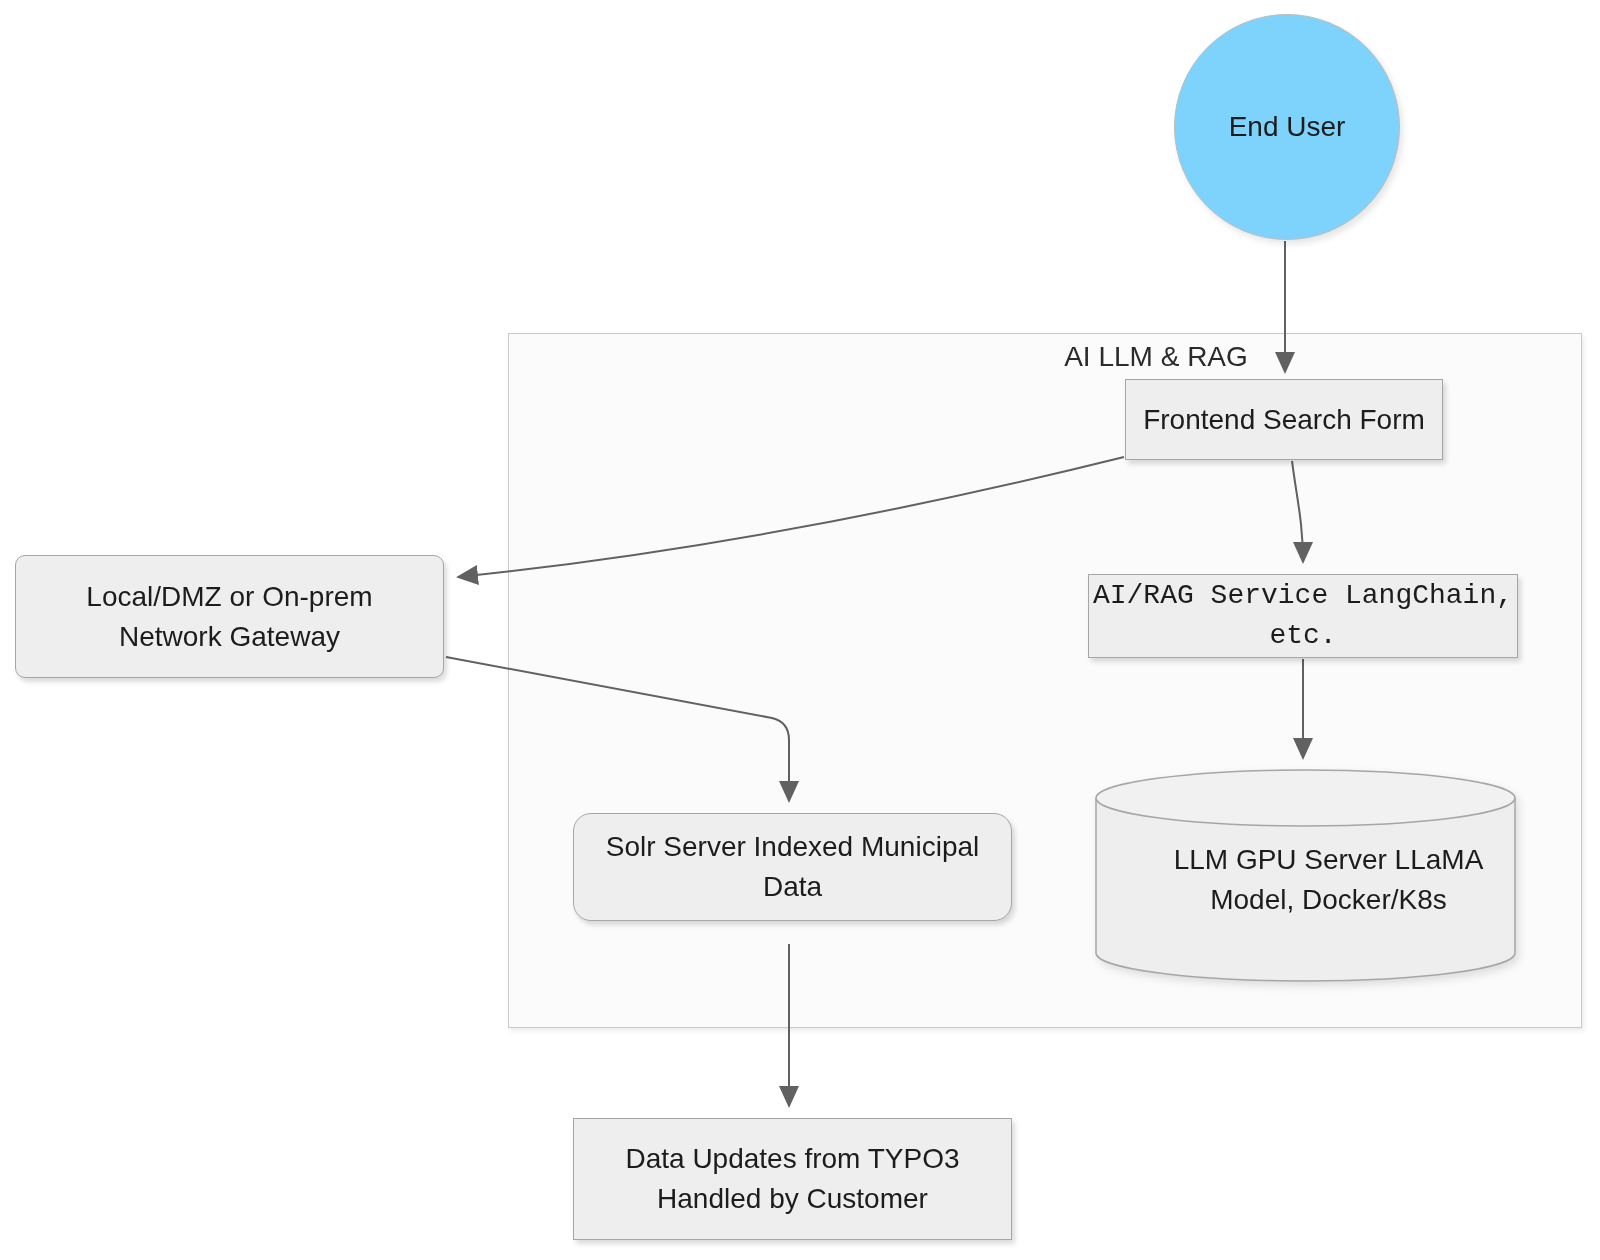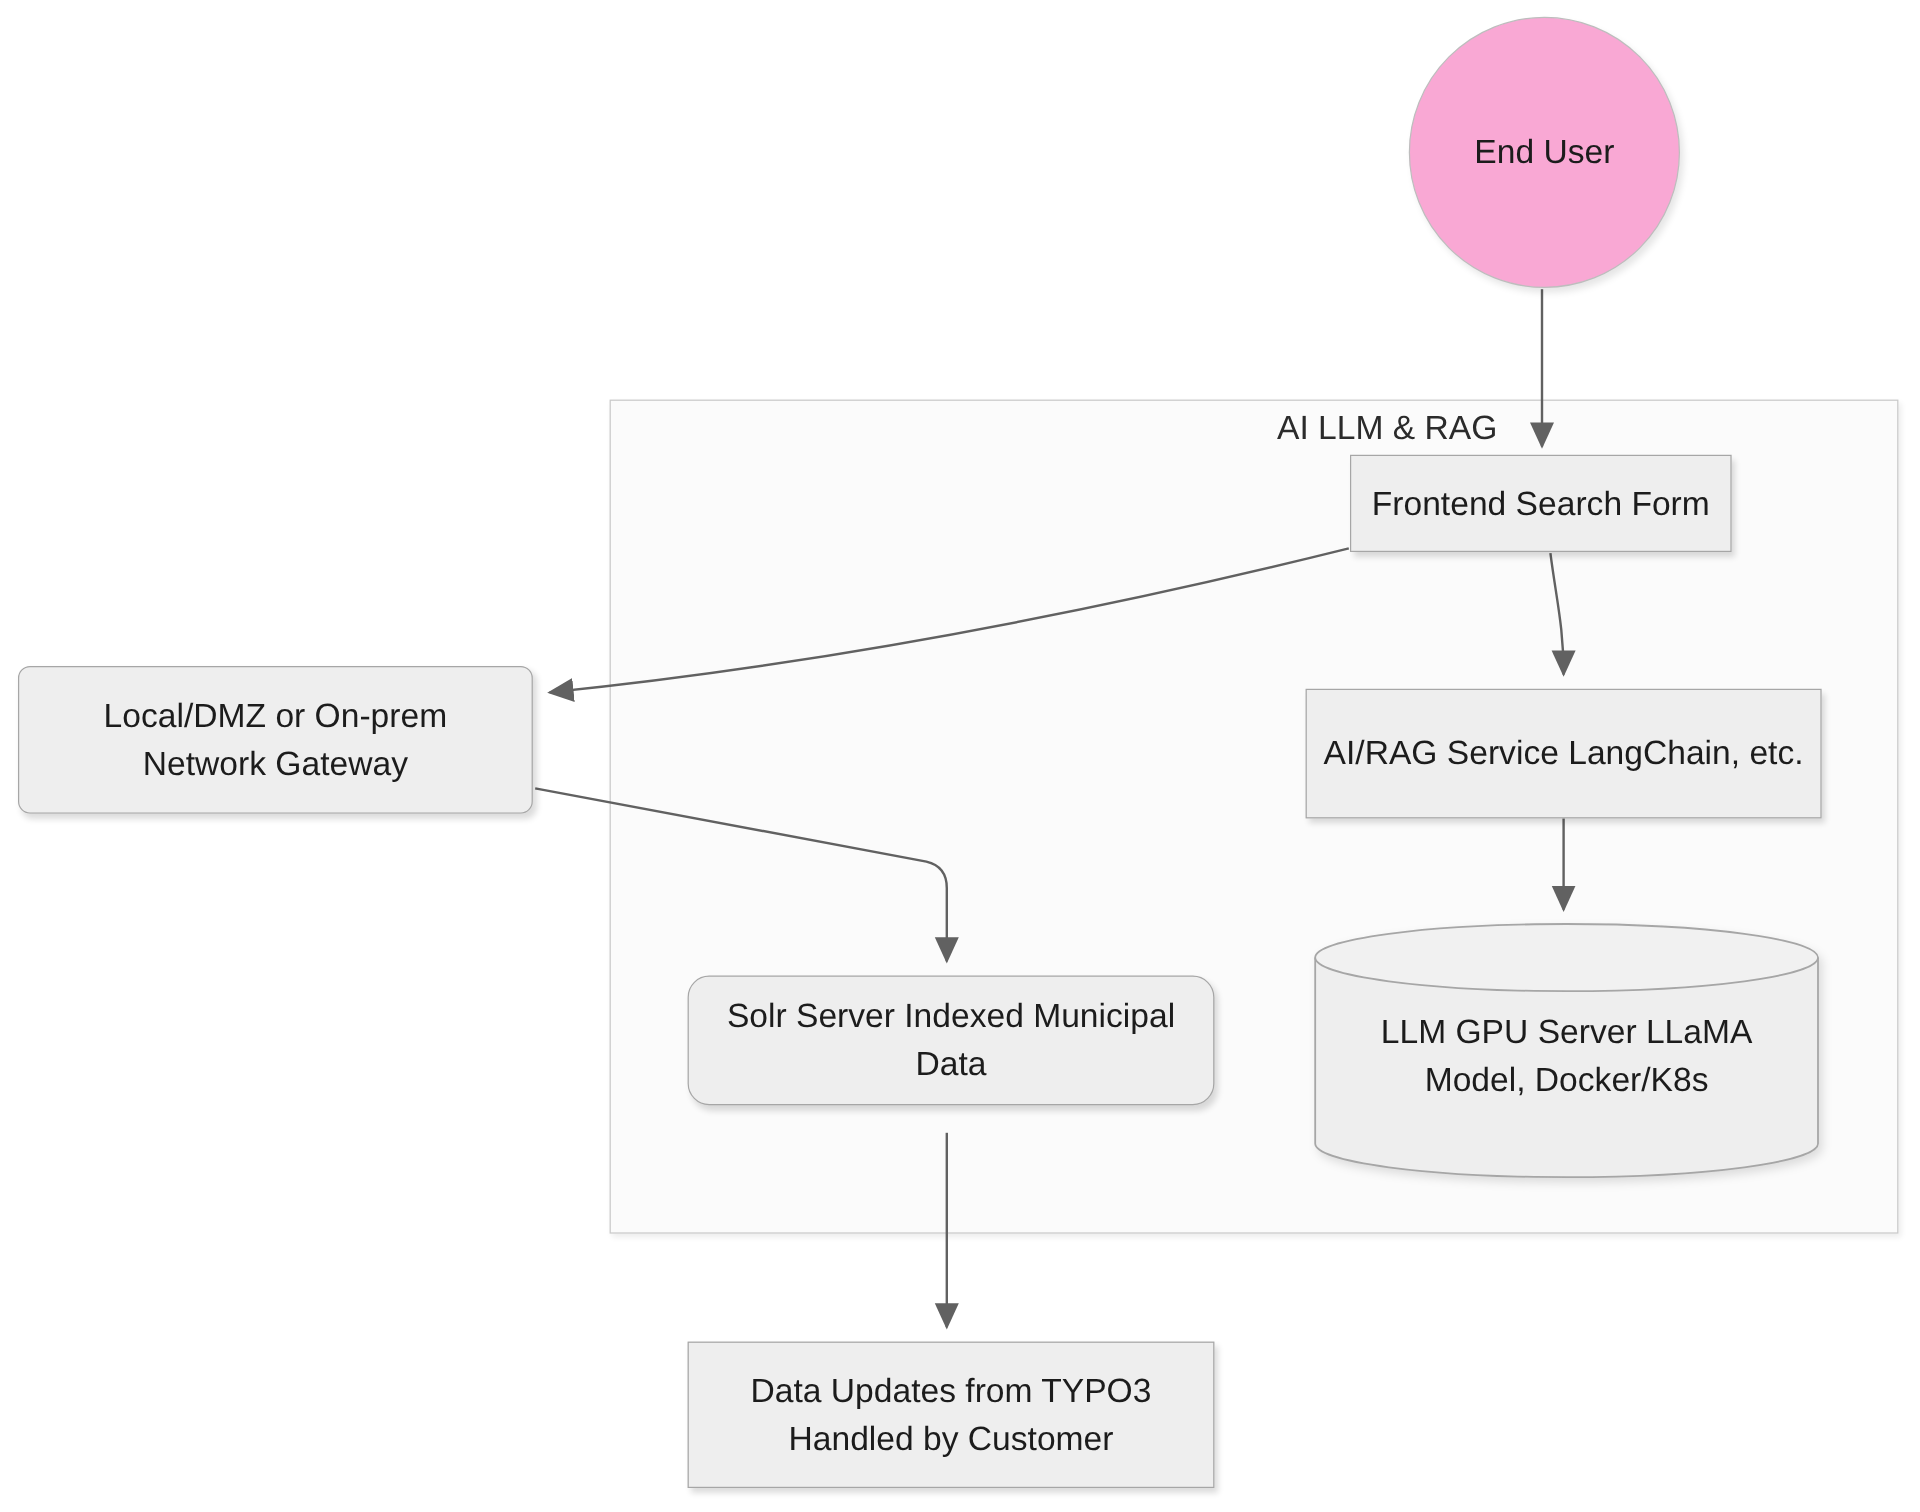--- a/index.html
+++ b/index.html
@@ -33,21 +33,21 @@
   }
   .node-label {
     font-size: 28px;
     line-height: 40px;
     color: var(--text-color);
     text-align: center;
     white-space: pre-line;
   }
   .circle {
     border-radius: 50%;
-    background: #f9a8d4;
+    background: #7dd3fc;
     border: 1px solid #bdbdbd;
     box-shadow: 3px 4px 6px rgba(0,0,0,0.10);
   }
   .subgraph {
     position: absolute;
     left: 508px; top: 333px;
     width: 1074px; height: 695px;
     background: var(--container-fill);
     border: 1px solid var(--container-border);
     box-shadow: 2px 3px 5px rgba(0,0,0,0.08);
@@ -72,27 +72,28 @@
   }
   svg.edges path.edge {
     stroke: var(--edge-color);
     stroke-width: 2;
     fill: none;
   }
   
   .n-end-user   { left:1174px; top:14px;   width:226px; height:226px; z-index:3; }
   .n-frontend   { left:1125px; top:379px;  width:318px; height:81px;  z-index:3; }
   .n-gateway    { left:15px;   top:555px;  width:429px; height:123px; border-radius:10px; z-index:3; }
-  .n-ai-rag     { left:1088px; top:574px;  width:430px; height:108px;  z-index:3; }
+  .n-ai-rag     { left:1088px; top:574px;  width:430px; height:84px;  z-index:3;font-family:Liberation Mono, monospace; }
   .n-solr       { left:573px;  top:813px;  width:439px; height:108px; z-index:3;border-radius:18px; }
   .n-typo3      { left:573px;  top:1118px; width:439px; height:122px; z-index:3; }
   .n-llm {
     position: absolute;
     left:1095px; top:769px; width:421px; height:213px;
     z-index:3;
+    padding-left:46px;
   }
   .n-llm svg { position:absolute; left:0; top:0; filter: drop-shadow(3px 4px 4px rgba(0,0,0,0.12)); }
   .n-llm .cyl-body { fill: var(--node-fill); stroke: var(--node-border); stroke-width: 1.5; }
   .n-llm .cyl-top  { fill: #f1f1f1; stroke: var(--node-border); stroke-width: 1.5; }
   .n-llm .node-label {
     position: absolute;
     left: 0; top: 0; width: 100%; height: 100%;
     display: flex; align-items: center; justify-content: center;
     padding-top: 8px; box-sizing: border-box;
   }

